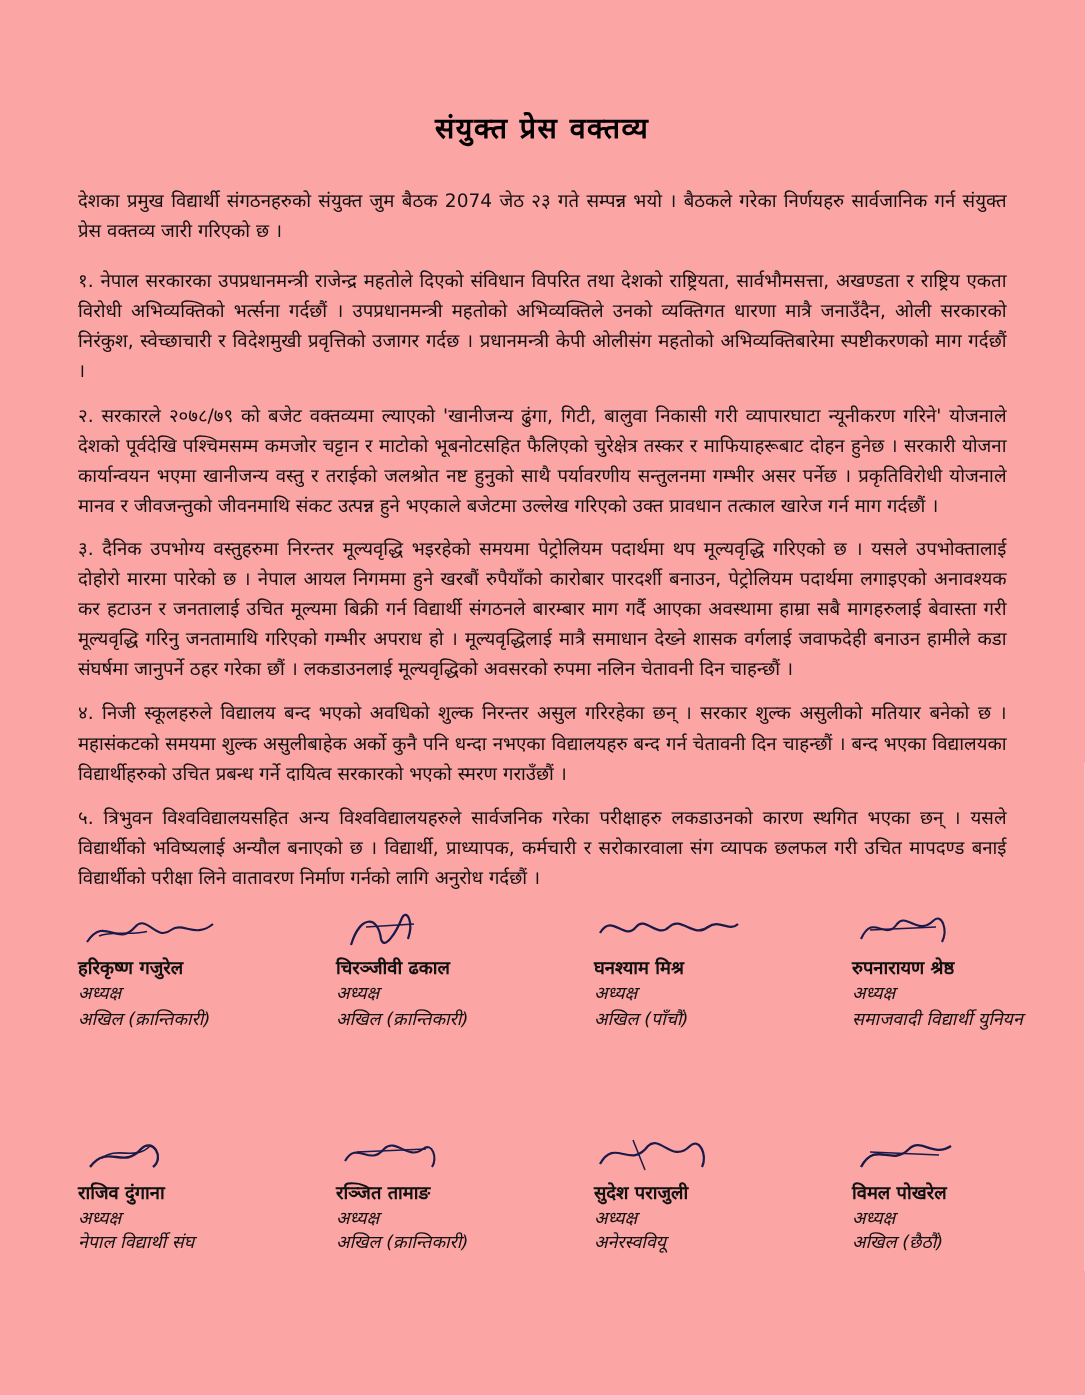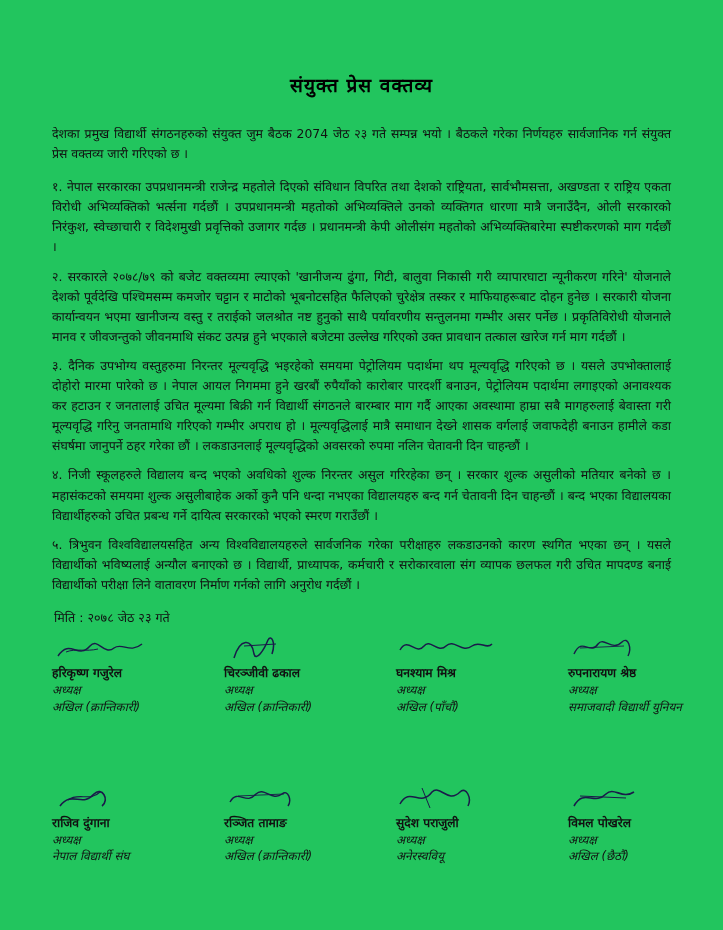--- a/index.html
+++ b/index.html
@@ -11,21 +11,21 @@
     width: 723px;
     height: 930px;
     font-family: "DejaVu Sans", "Liberation Sans", sans-serif;
     color: #151515;
     overflow: hidden;
   }
   .page {
     position: relative;
     width: 723px;
     height: 930px;
-    background: #22c55e;
+    background: #fca5a5;
     padding: 0;
     box-sizing: border-box;
   }
   .inner {
     padding: 52px 52px 10px 52px;
   }
   .doc-title {
     text-align: center;
     font-size: 19px;
     font-weight: bold;
@@ -98,21 +98,20 @@
     <div class="doc-title">संयुक्त प्रेस वक्तव्य</div>
 
     <p class="para intro">देशका प्रमुख विद्यार्थी संगठनहरुको संयुक्त जुम बैठक 2074 जेठ २३ गते सम्पन्न भयो । बैठकले गरेका निर्णयहरु सार्वजानिक गर्न संयुक्त प्रेस वक्तव्य जारी गरिएको छ ।</p>
 
     <p class="para">१. नेपाल सरकारका उपप्रधानमन्त्री राजेन्द्र महतोले दिएको संविधान विपरित तथा देशको राष्ट्रियता, सार्वभौमसत्ता, अखण्डता र राष्ट्रिय एकता विरोधी अभिव्यक्तिको भर्त्सना गर्दछौं । उपप्रधानमन्त्री महतोको अभिव्यक्तिले उनको व्यक्तिगत धारणा मात्रै जनाउँदैन, ओली सरकारको निरंकुश, स्वेच्छाचारी र विदेशमुखी प्रवृत्तिको उजागर गर्दछ । प्रधानमन्त्री केपी ओलीसंग महतोको अभिव्यक्तिबारेमा स्पष्टीकरणको माग गर्दछौं ।</p>
     <p class="para">२. सरकारले २०७८/७९ को बजेट वक्तव्यमा ल्याएको 'खानीजन्य ढुंगा, गिटी, बालुवा निकासी गरी व्यापारघाटा न्यूनीकरण गरिने' योजनाले देशको पूर्वदेखि पश्चिमसम्म कमजोर चट्टान र माटोको भूबनोटसहित फैलिएको चुरेक्षेत्र तस्कर र माफियाहरूबाट दोहन हुनेछ । सरकारी योजना कार्यान्वयन भएमा खानीजन्य वस्तु र तराईको जलश्रोत नष्ट हुनुको साथै पर्यावरणीय सन्तुलनमा गम्भीर असर पर्नेछ । प्रकृतिविरोधी योजनाले मानव र जीवजन्तुको जीवनमाथि संकट उत्पन्न हुने भएकाले बजेटमा उल्लेख गरिएको उक्त प्रावधान तत्काल खारेज गर्न माग गर्दछौं ।</p>
     <p class="para">३. दैनिक उपभोग्य वस्तुहरुमा निरन्तर मूल्यवृद्धि भइरहेको समयमा पेट्रोलियम पदार्थमा थप मूल्यवृद्धि गरिएको छ । यसले उपभोक्तालाई दोहोरो मारमा पारेको छ । नेपाल आयल निगममा हुने खरबौं रुपैयाँको कारोबार पारदर्शी बनाउन, पेट्रोलियम पदार्थमा लगाइएको अनावश्यक कर हटाउन र जनतालाई उचित मूल्यमा बिक्री गर्न विद्यार्थी संगठनले बारम्बार माग गर्दै आएका अवस्थामा हाम्रा सबै मागहरुलाई बेवास्ता गरी मूल्यवृद्धि गरिनु जनतामाथि गरिएको गम्भीर अपराध हो । मूल्यवृद्धिलाई मात्रै समाधान देख्ने शासक वर्गलाई जवाफदेही बनाउन हामीले कडा संघर्षमा जानुपर्ने ठहर गरेका छौं । लकडाउनलाई मूल्यवृद्धिको अवसरको रुपमा नलिन चेतावनी दिन चाहन्छौं ।</p>
     <p class="para">४. निजी स्कूलहरुले विद्यालय बन्द भएको अवधिको शुल्क निरन्तर असुल गरिरहेका छन् । सरकार शुल्क असुलीको मतियार बनेको छ । महासंकटको समयमा शुल्क असुलीबाहेक अर्को कुनै पनि धन्दा नभएका विद्यालयहरु बन्द गर्न चेतावनी दिन चाहन्छौं । बन्द भएका विद्यालयका विद्यार्थीहरुको उचित प्रबन्ध गर्ने दायित्व सरकारको भएको स्मरण गराउँछौं ।</p>
     <p class="para">५. त्रिभुवन विश्वविद्यालयसहित अन्य विश्वविद्यालयहरुले सार्वजनिक गरेका परीक्षाहरु लकडाउनको कारण स्थगित भएका छन् । यसले विद्यार्थीको भविष्यलाई अन्यौल बनाएको छ । विद्यार्थी, प्राध्यापक, कर्मचारी र सरोकारवाला संग व्यापक छलफल गरी उचित मापदण्ड बनाई विद्यार्थीको परीक्षा लिने वातावरण निर्माण गर्नको लागि अनुरोध गर्दछौं ।</p>
 
-    <div class="date-line">मिति : २०७८ जेठ २३ गते</div>
 
     <div class="sign-grid">
 
       <div class="sign-cell">
         <div class="sig-img">
           <svg width="140" height="32" viewBox="0 0 140 32">
               <path d="M6 24 C18 6, 26 28, 38 14 C46 5, 52 24, 62 16 C70 10, 78 22, 90 12" stroke="#1a1a4a" stroke-width="1.4" fill="none"></path>
               <path d="M14 20 C24 16, 34 20, 46 17" stroke="#1a1a4a" stroke-width="1" fill="none"></path>
             </svg>
         </div>

